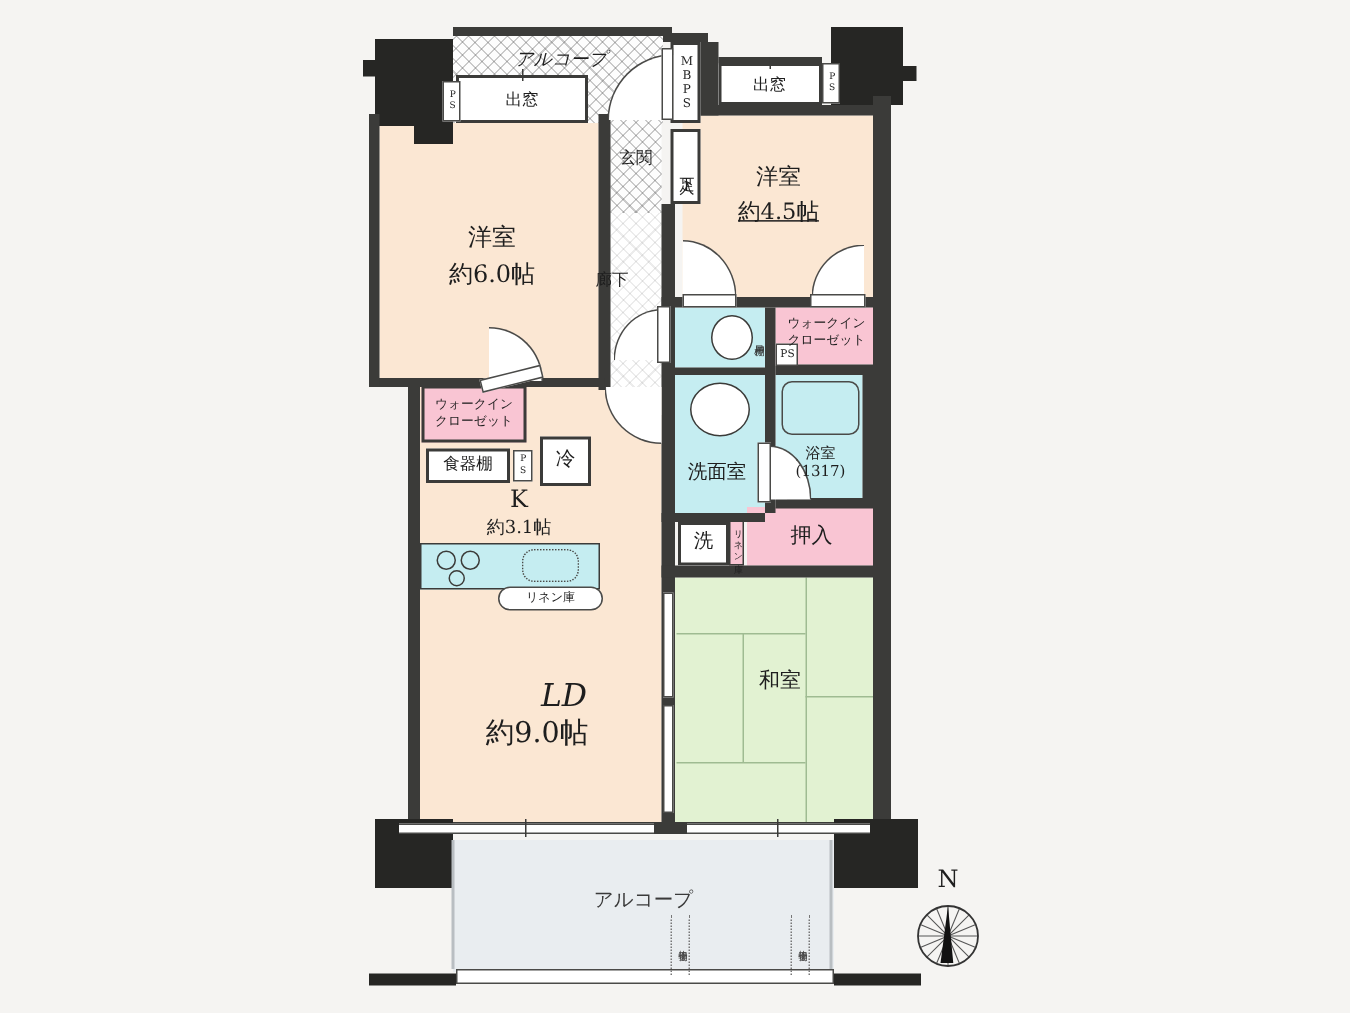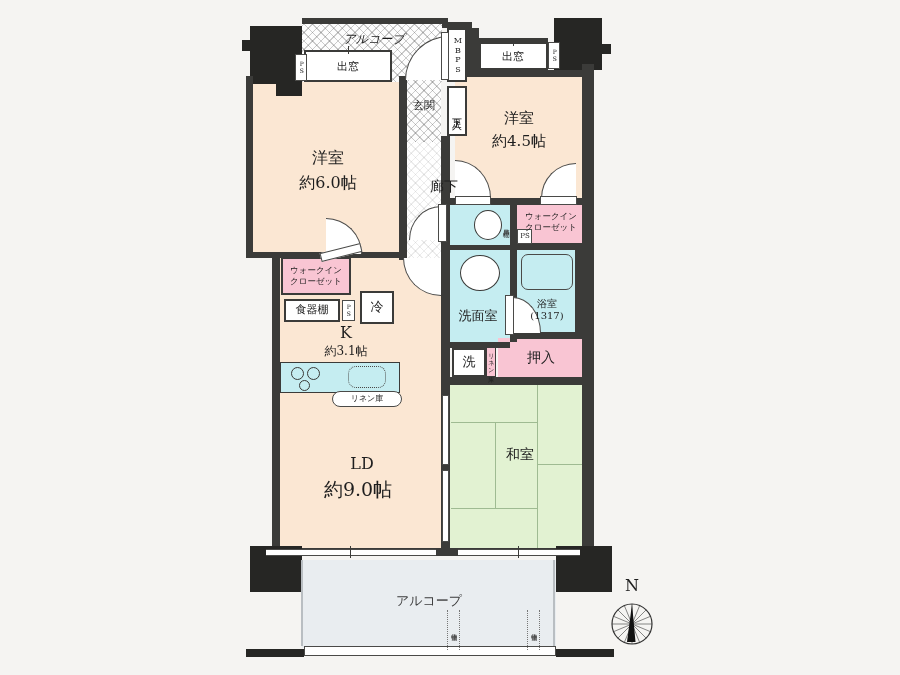--- a/index.html
+++ b/index.html
@@ -157,36 +157,36 @@
   <div class="col" style="left:556px;top:649px;width:58px;height:8px;"></div>
   <div style="position:absolute;left:301px;top:560px;width:2px;height:86px;background:#b9bec2;"></div>
   <div style="position:absolute;left:553px;top:560px;width:2px;height:86px;background:#b9bec2;"></div>
   <div style="position:absolute;left:447px;top:610px;width:13px;height:40px;border-left:1px dotted #777;border-right:1px dotted #777;box-sizing:border-box;"></div>
   <div class="lbl vt" style="left:454px;top:630px;font-size:6px;color:#444;">物干金物</div>
   <div style="position:absolute;left:527px;top:610px;width:13px;height:40px;border-left:1px dotted #777;border-right:1px dotted #777;box-sizing:border-box;"></div>
   <div class="lbl vt" style="left:534px;top:630px;font-size:6px;color:#444;">物干金物</div>
 
   <div class="lbl" style="left:374px;top:40px;font-size:12px;font-style:italic;">アルコープ</div>
   <div class="lbl" style="left:424px;top:106px;font-size:11px;">玄関</div>
-  <div class="lbl" style="left:444px;top:187px;font-size:14px;">廊下</div>
+  <div class="lbl" style="left:408px;top:187px;font-size:11px;">廊下</div>
   <div class="lbl" style="left:328px;top:158px;font-size:16px;">洋室</div>
   <div class="lbl" style="left:328px;top:183px;font-size:16px;">約6.0帖</div>
   <div class="lbl" style="left:519px;top:118px;font-size:15px;">洋室</div>
-  <div class="lbl" style="left:519px;top:141px;font-size:15px;">約4.5帖</div>
+  <div class="lbl" style="left:519px;top:141px;font-size:15px;text-decoration:underline;">約4.5帖</div>
   <div class="lbl" style="left:316px;top:271px;font-size:8.5px;">ウォークイン</div>
   <div class="lbl" style="left:316px;top:282px;font-size:8.5px;">クローゼット</div>
   <div class="lbl" style="left:551px;top:217px;font-size:8.5px;">ウォークイン</div>
   <div class="lbl" style="left:551px;top:228px;font-size:8.5px;">クローゼット</div>
   <div class="lbl" style="left:346px;top:333px;font-size:16px;">K</div>
   <div class="lbl" style="left:346px;top:352px;font-size:12px;">約3.1帖</div>
   <div class="lbl" style="left:478px;top:316px;font-size:13px;">洗面室</div>
   <div class="lbl" style="left:547px;top:303px;font-size:10px;">浴室</div>
   <div class="lbl" style="left:547px;top:315px;font-size:10px;">(1317)</div>
   <div class="lbl" style="left:541px;top:358px;font-size:14px;">押入</div>
-  <div class="lbl" style="left:362px;top:464px;font-size:16px;">LD</div>
+  <div class="lbl" style="left:376px;top:464px;font-size:21px;font-style:italic;">LD</div>
   <div class="lbl" style="left:358px;top:489px;font-size:19px;">約9.0帖</div>
   <div class="lbl" style="left:520px;top:455px;font-size:14px;">和室</div>
   <div class="lbl" style="left:429px;top:601px;font-size:13px;color:#3a3a3a;">アルコープ</div>
 
   <div class="lbl" style="left:632px;top:586px;font-size:16px;">N</div>
   <svg style="position:absolute;left:604px;top:596px;" width="56" height="56" viewBox="0 0 56 56">
     <g stroke="#555" stroke-width="0.7">
       <line x1="28" y1="8" x2="28" y2="48"></line>
       <line x1="8" y1="28" x2="48" y2="28"></line>
       <line x1="13.9" y1="13.9" x2="42.1" y2="42.1"></line>

